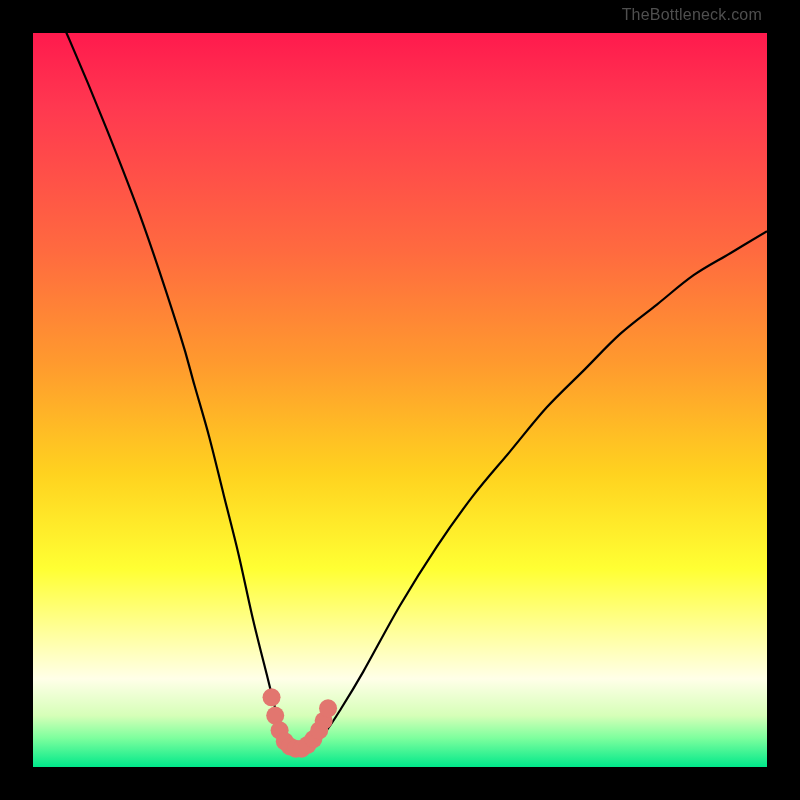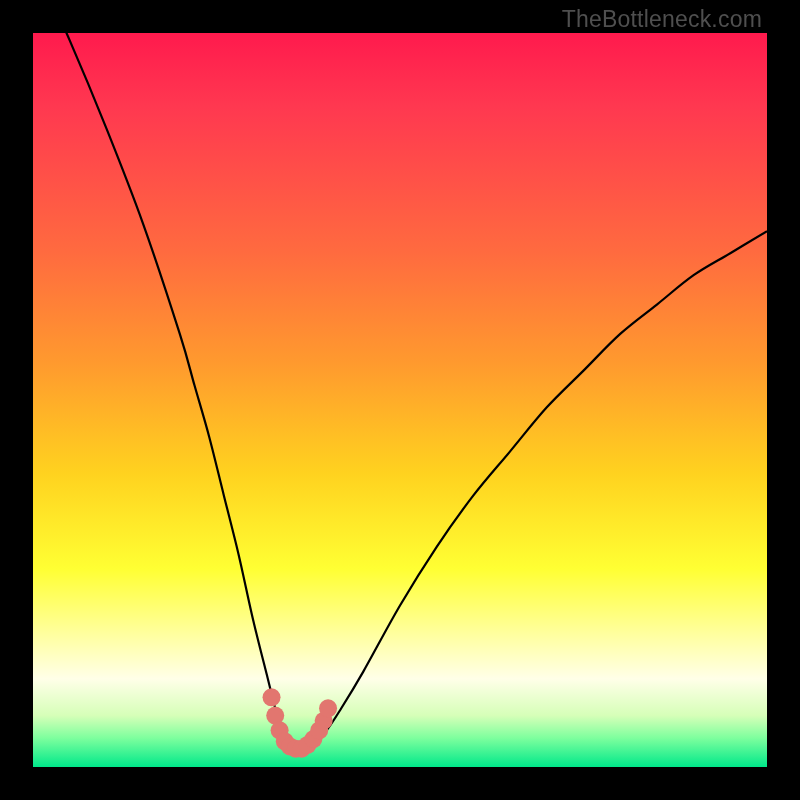--- a/index.html
+++ b/index.html
@@ -52,21 +52,21 @@
     left: 0;
     top: 0;
     width: 100%;
     height: 100%;
   }
   .watermark {
     position: absolute;
     top: 6px;
     right: 38px;
     color: #4f4f4f;
-    font-size: 23px;
+    font-size: 16px;
     font-weight: 400;
     letter-spacing: 0.2px;
   }
 </style>
 </head>
 <body>
 
 <div class="frame">
 
   <div class="plot">

